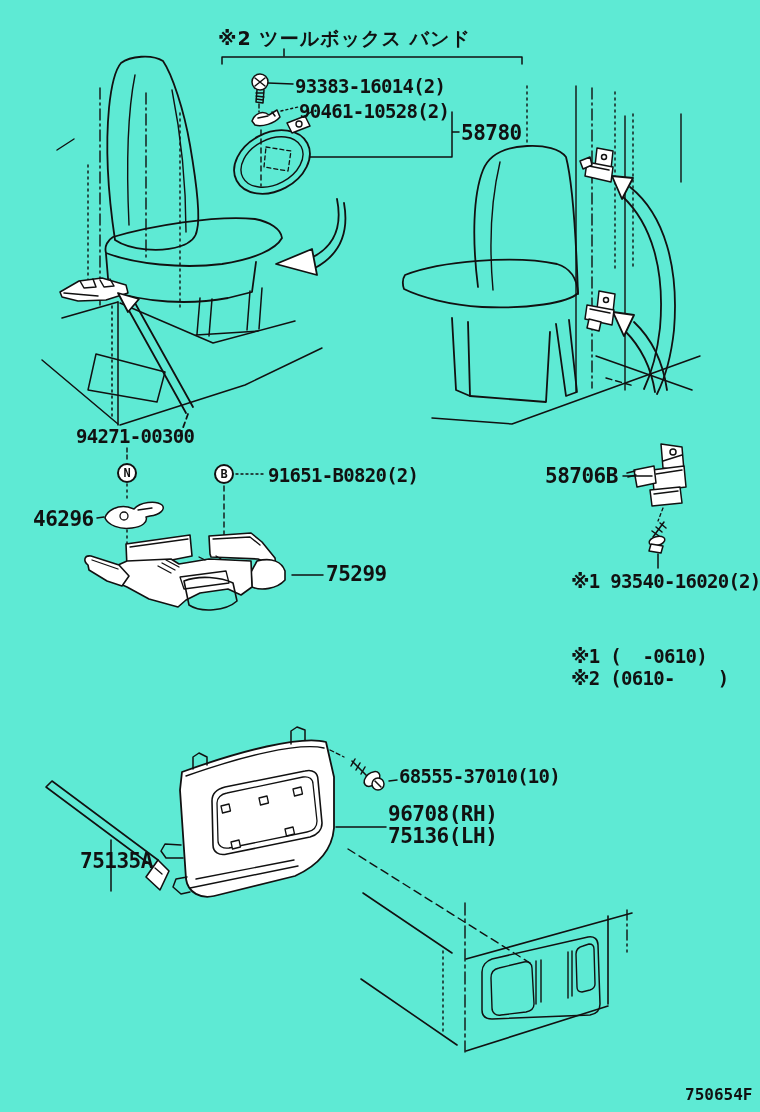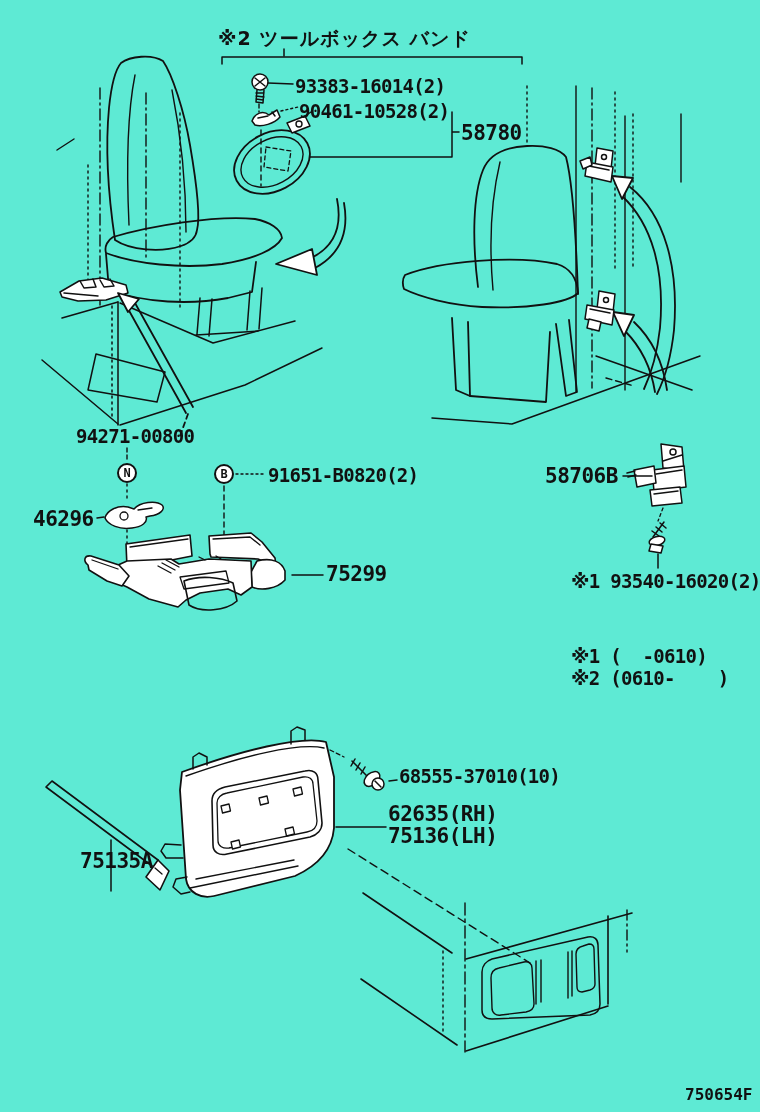--- a/index.html
+++ b/index.html
@@ -249,37 +249,37 @@
     </g>
   </g>
 </svg>
 
 <div class="lbl jp" style="left:218px;top:28px;">※2 ツールボックス バンド</div>
 
 <div class="lbl s" style="left:295px;top:76px;">93383-16014(2)</div>
 <div class="lbl s" style="left:299px;top:101px;">90461-10528(2)</div>
 <div class="lbl b" style="left:461px;top:122px;">58780</div>
 
-<div class="lbl s" style="left:76px;top:426px;">94271-00800</div>
+<div class="lbl s" style="left:76px;top:426px;">94271-00300</div>
 <div class="marker" style="left:117px;top:463px;">
       <span>N</span>
     </div>
 <div class="lbl b" style="left:33px;top:508px;">46296</div>
 <div class="marker" style="left:214px;top:464px;">
       <span>B</span>
     </div>
 <div class="lbl s" style="left:268px;top:465px;">91651-B0820(2)</div>
 
 <div class="lbl b" style="left:545px;top:465px;">58706B</div>
 <div class="lbl b" style="left:326px;top:563px;">75299</div>
 
 <div class="lbl s" style="left:571px;top:571px;">※1 93540-16020(2)</div>
 <div class="lbl s" style="left:571px;top:646px;">※1 (  -0610)</div>
 <div class="lbl s" style="left:571px;top:668px;">※2 (0610-    )</div>
 
 <div class="lbl s" style="left:399px;top:766px;text-align:right;">68555-37010(10)</div>
-<div class="lbl b" style="left:388px;top:803px;">62635(RH)</div>
+<div class="lbl b" style="left:388px;top:803px;">96708(RH)</div>
 <div class="lbl b" style="left:388px;top:825px;">75136(LH)</div>
 <div class="lbl b" style="left:80px;top:850px;">75135A</div>
 
 <div class="lbl code" style="left:685px;top:1086px;">750654F</div>
 
 </div>
 
 </body></html>

